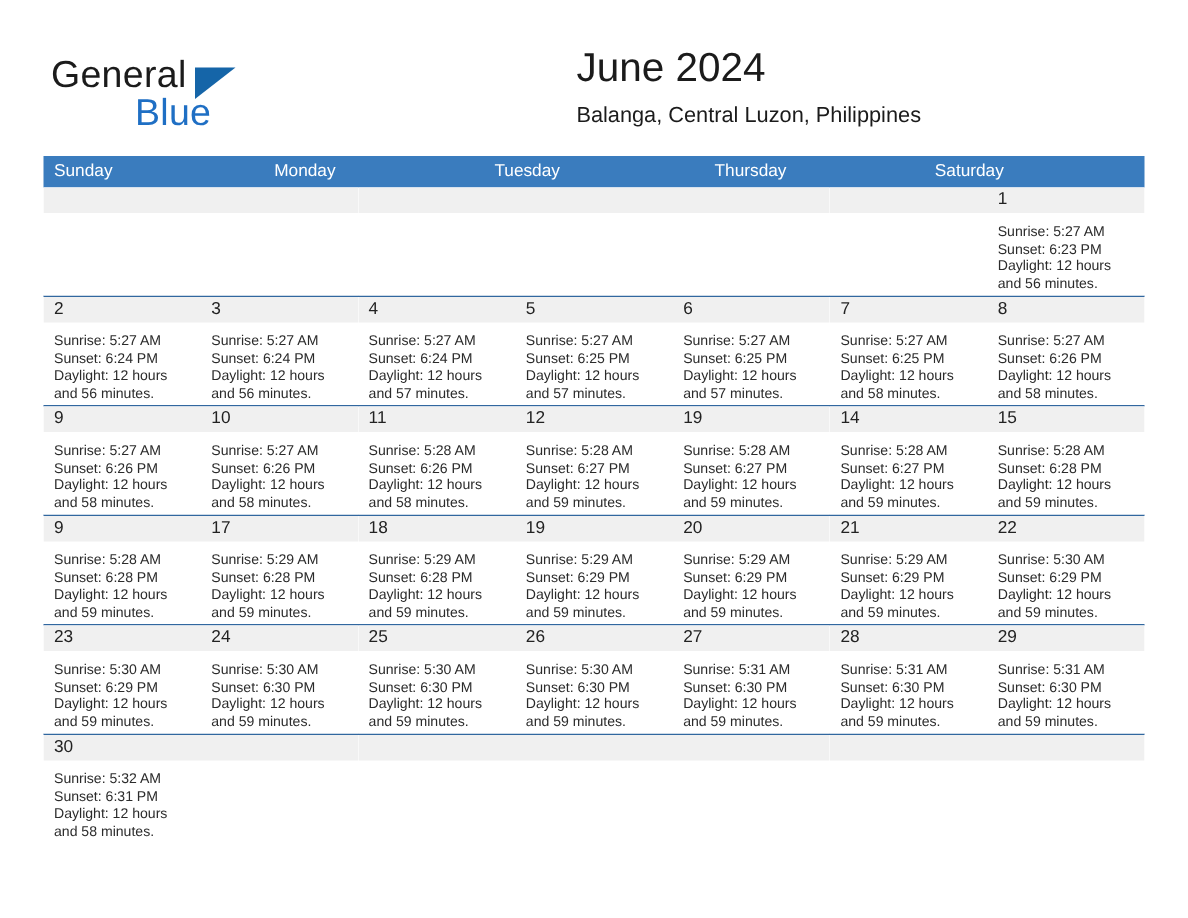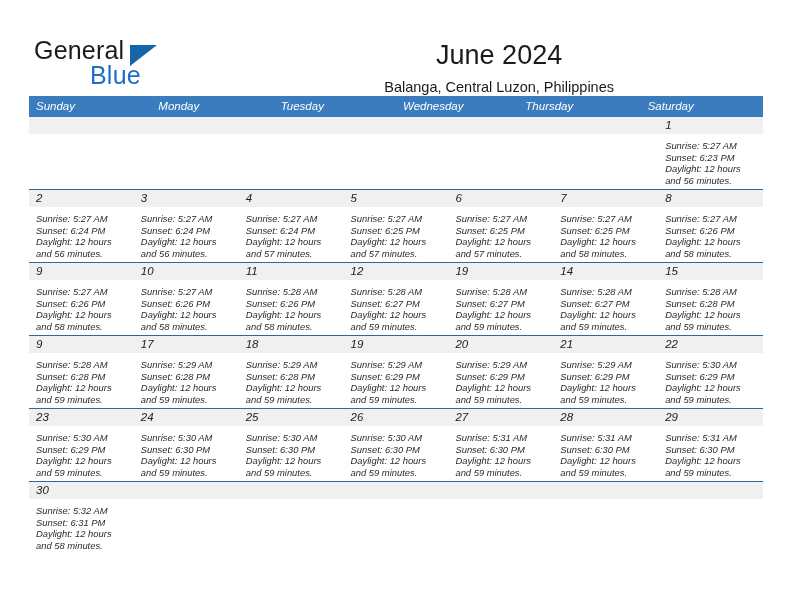--- a/index.html
+++ b/index.html
@@ -60,44 +60,42 @@
     top: 9px;
     width: 0;
     height: 0;
     border-top: 21px solid #1565a8;
     border-right: 27px solid transparent;
   }
   .title-block {
     position: absolute;
     right: 0;
     top: 0;
-    text-align: center;
-    margin-top: 10px;
+    text-align: left;
   }
   .month-title {
     font-size: 27px;
     color: #1b1b1b;
     line-height: 34px;
     white-space: nowrap;
   }
   .location {
     font-size: 14.5px;
     color: #1b1b1b;
     line-height: 22px;
     margin-top: 4px;
     white-space: nowrap;
   }
 
   
   .calendar {
     position: absolute;
     left: 29px;
-    top: 96px;
+    top: 104px;
     width: 734px;
-    font-style: italic;
   }
   .weekday-row {
     display: flex;
     background: #3a7cbe;
     height: 21px;
   }
   .weekday {
     flex: 1 1 0;
     color: #ffffff;
     font-size: 11.5px;
@@ -169,21 +167,20 @@
       <div class="location">Balanga, Central Luzon, Philippines</div>
     </div>
 
   </div>
 
   <div class="calendar">
     <div class="weekday-row" id="weekday-row">
         <div class="weekday">Sunday</div>
         <div class="weekday">Monday</div>
         <div class="weekday">Tuesday</div>
-        <div class="weekday">Wednesday</div>
         <div class="weekday">Thursday</div>
         <div class="weekday">Saturday</div>
       </div>
     <div id="weeks-container">
         <div class="week-row">
           <div class="day-cell empty">
             <div class="datebar"></div>
           </div>
           <div class="day-cell empty">
             <div class="datebar"></div>

